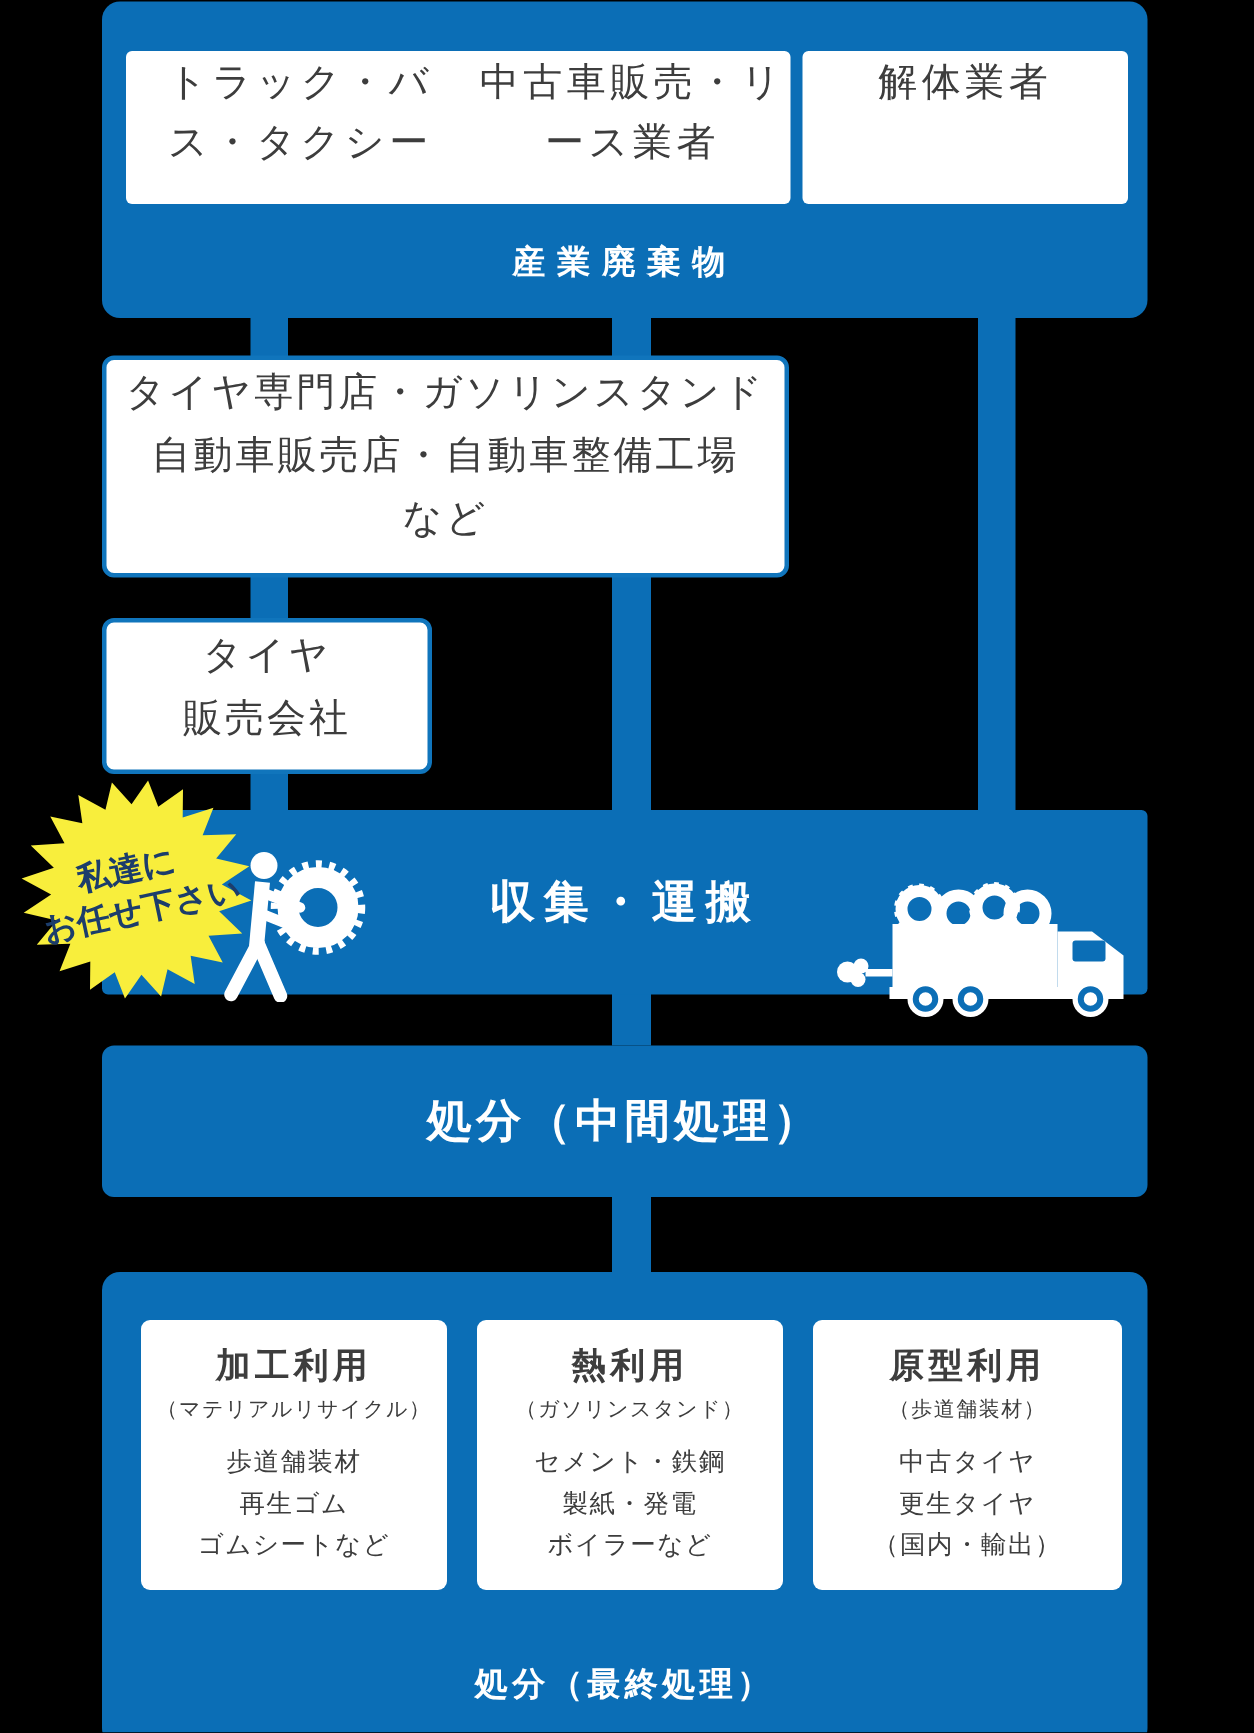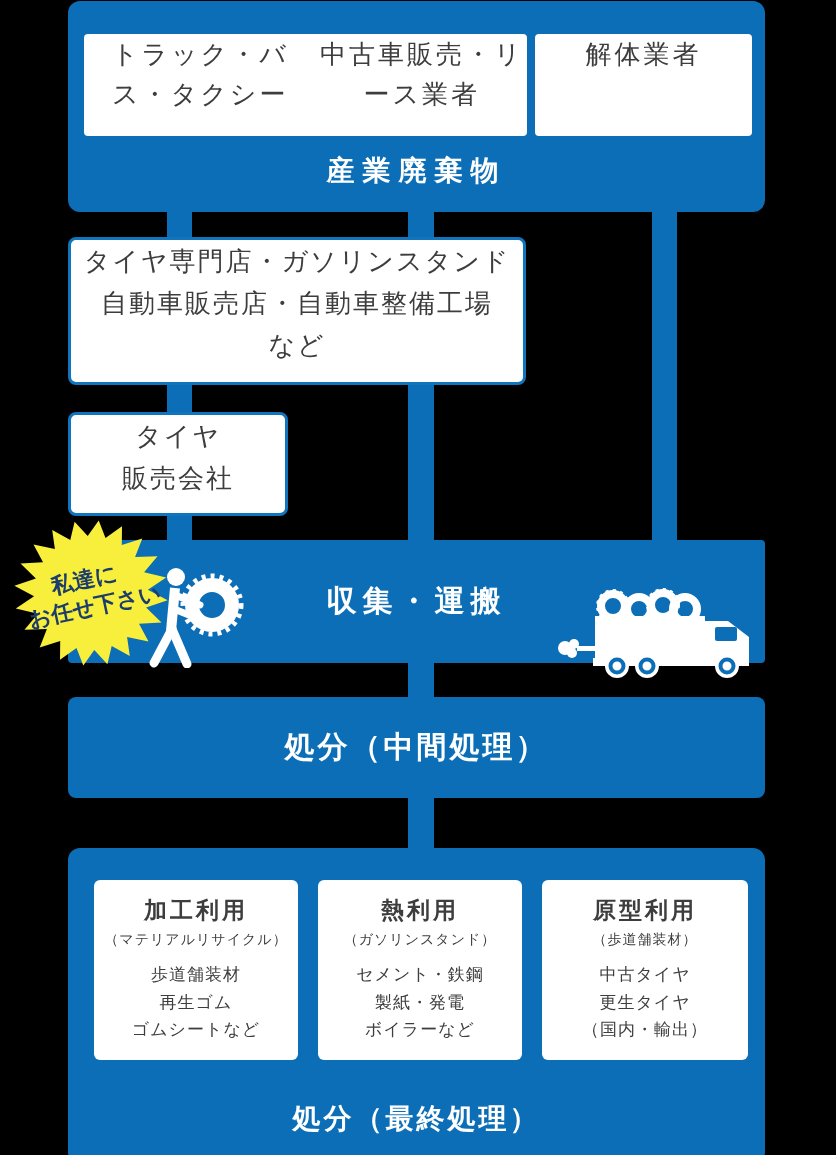--- a/index.html
+++ b/index.html
@@ -26,21 +26,21 @@
   
   .panel,.bar{position:absolute;background:var(--blue);z-index:2;}
   .top-panel{left:68px;top:1px;width:697px;height:211px;border-radius:12px;}
   .collection-bar{left:68px;top:540px;width:697px;height:123px;border-radius:4px;
     display:flex;align-items:center;justify-content:center;}
   .intermediate-bar{left:68px;top:697px;width:697px;height:101px;border-radius:8px;
     display:flex;align-items:center;justify-content:center;}
   .bottom-panel{left:68px;top:848px;width:697px;height:316px;border-radius:12px;}
 
   .panel-label{position:absolute;left:0;width:100%;text-align:center;color:var(--white);
-    font-size:28px;font-weight:bold;}
+    font-size:22px;font-weight:bold;}
   .top-panel .panel-label{bottom:22px;letter-spacing:8px;}
   .bottom-panel .panel-label{bottom:26px;letter-spacing:3px;}
   .bar-label{color:var(--white);font-size:30px;font-weight:bold;letter-spacing:6px;}
   .intermediate-bar .bar-label{letter-spacing:3px;}
 
   
   .white-box{position:absolute;background:var(--white);color:var(--box-text);
     text-align:center;z-index:3;}
   .src-box{top:33px;height:102px;border-radius:4px;font-size:26px;letter-spacing:3px;
     display:flex;flex-direction:row;justify-content:center;line-height:40px;font-weight:500;}

